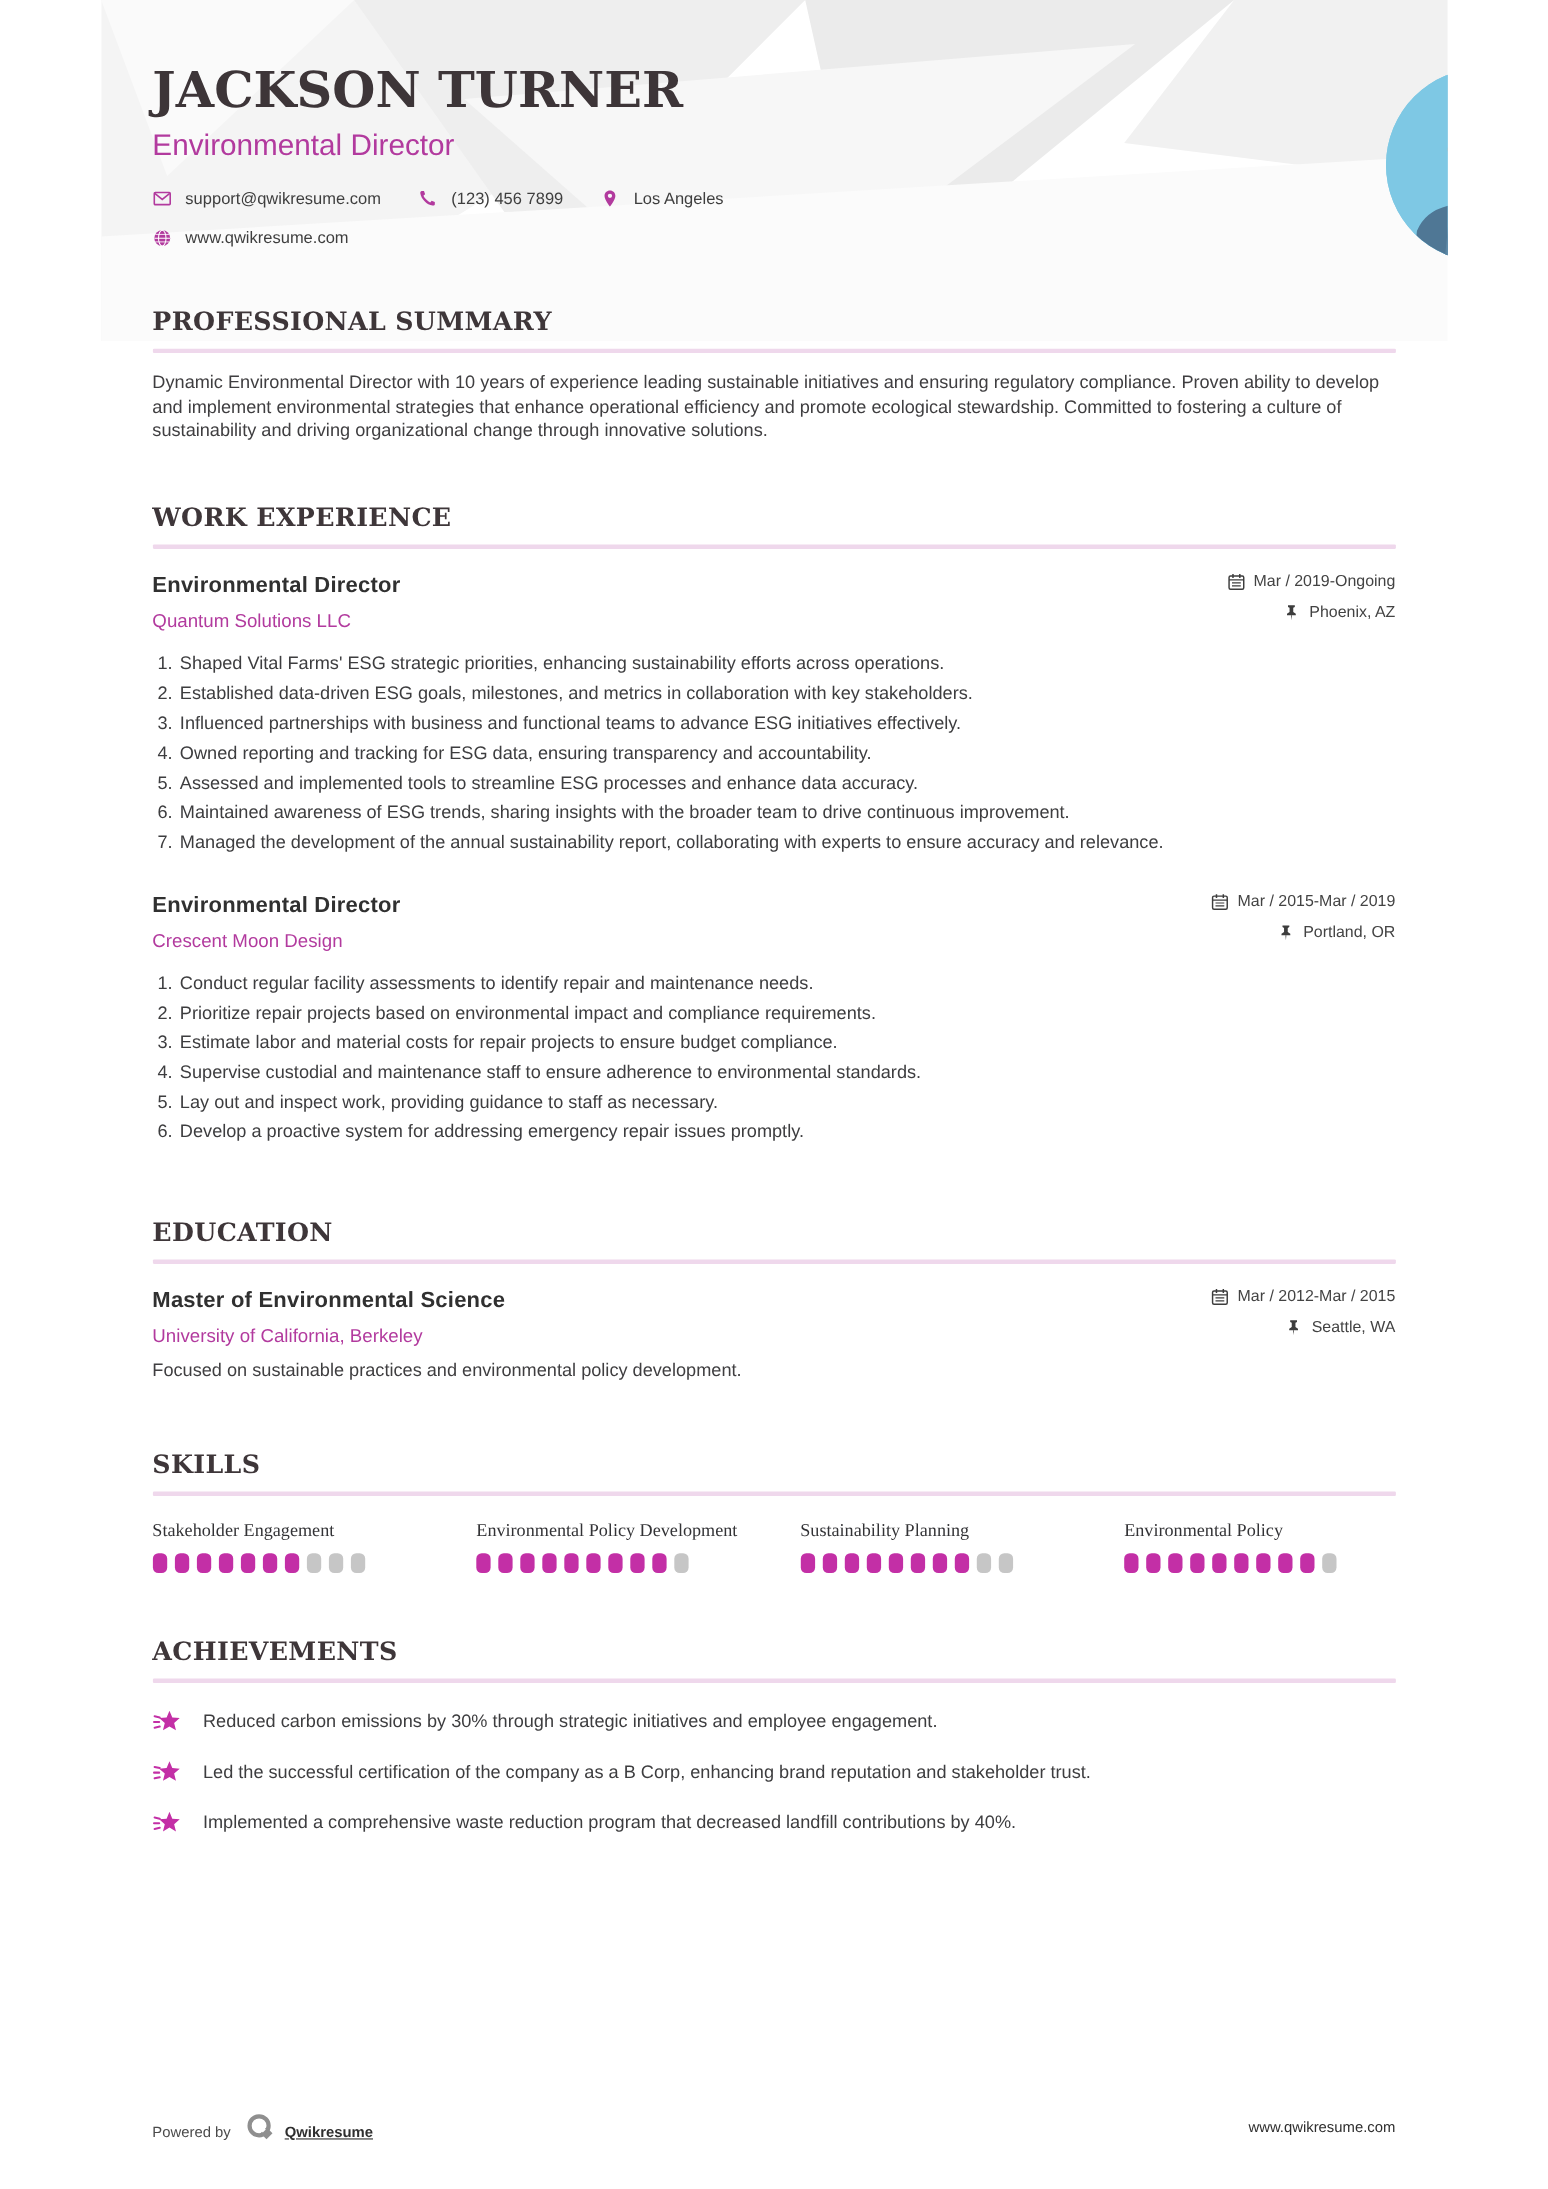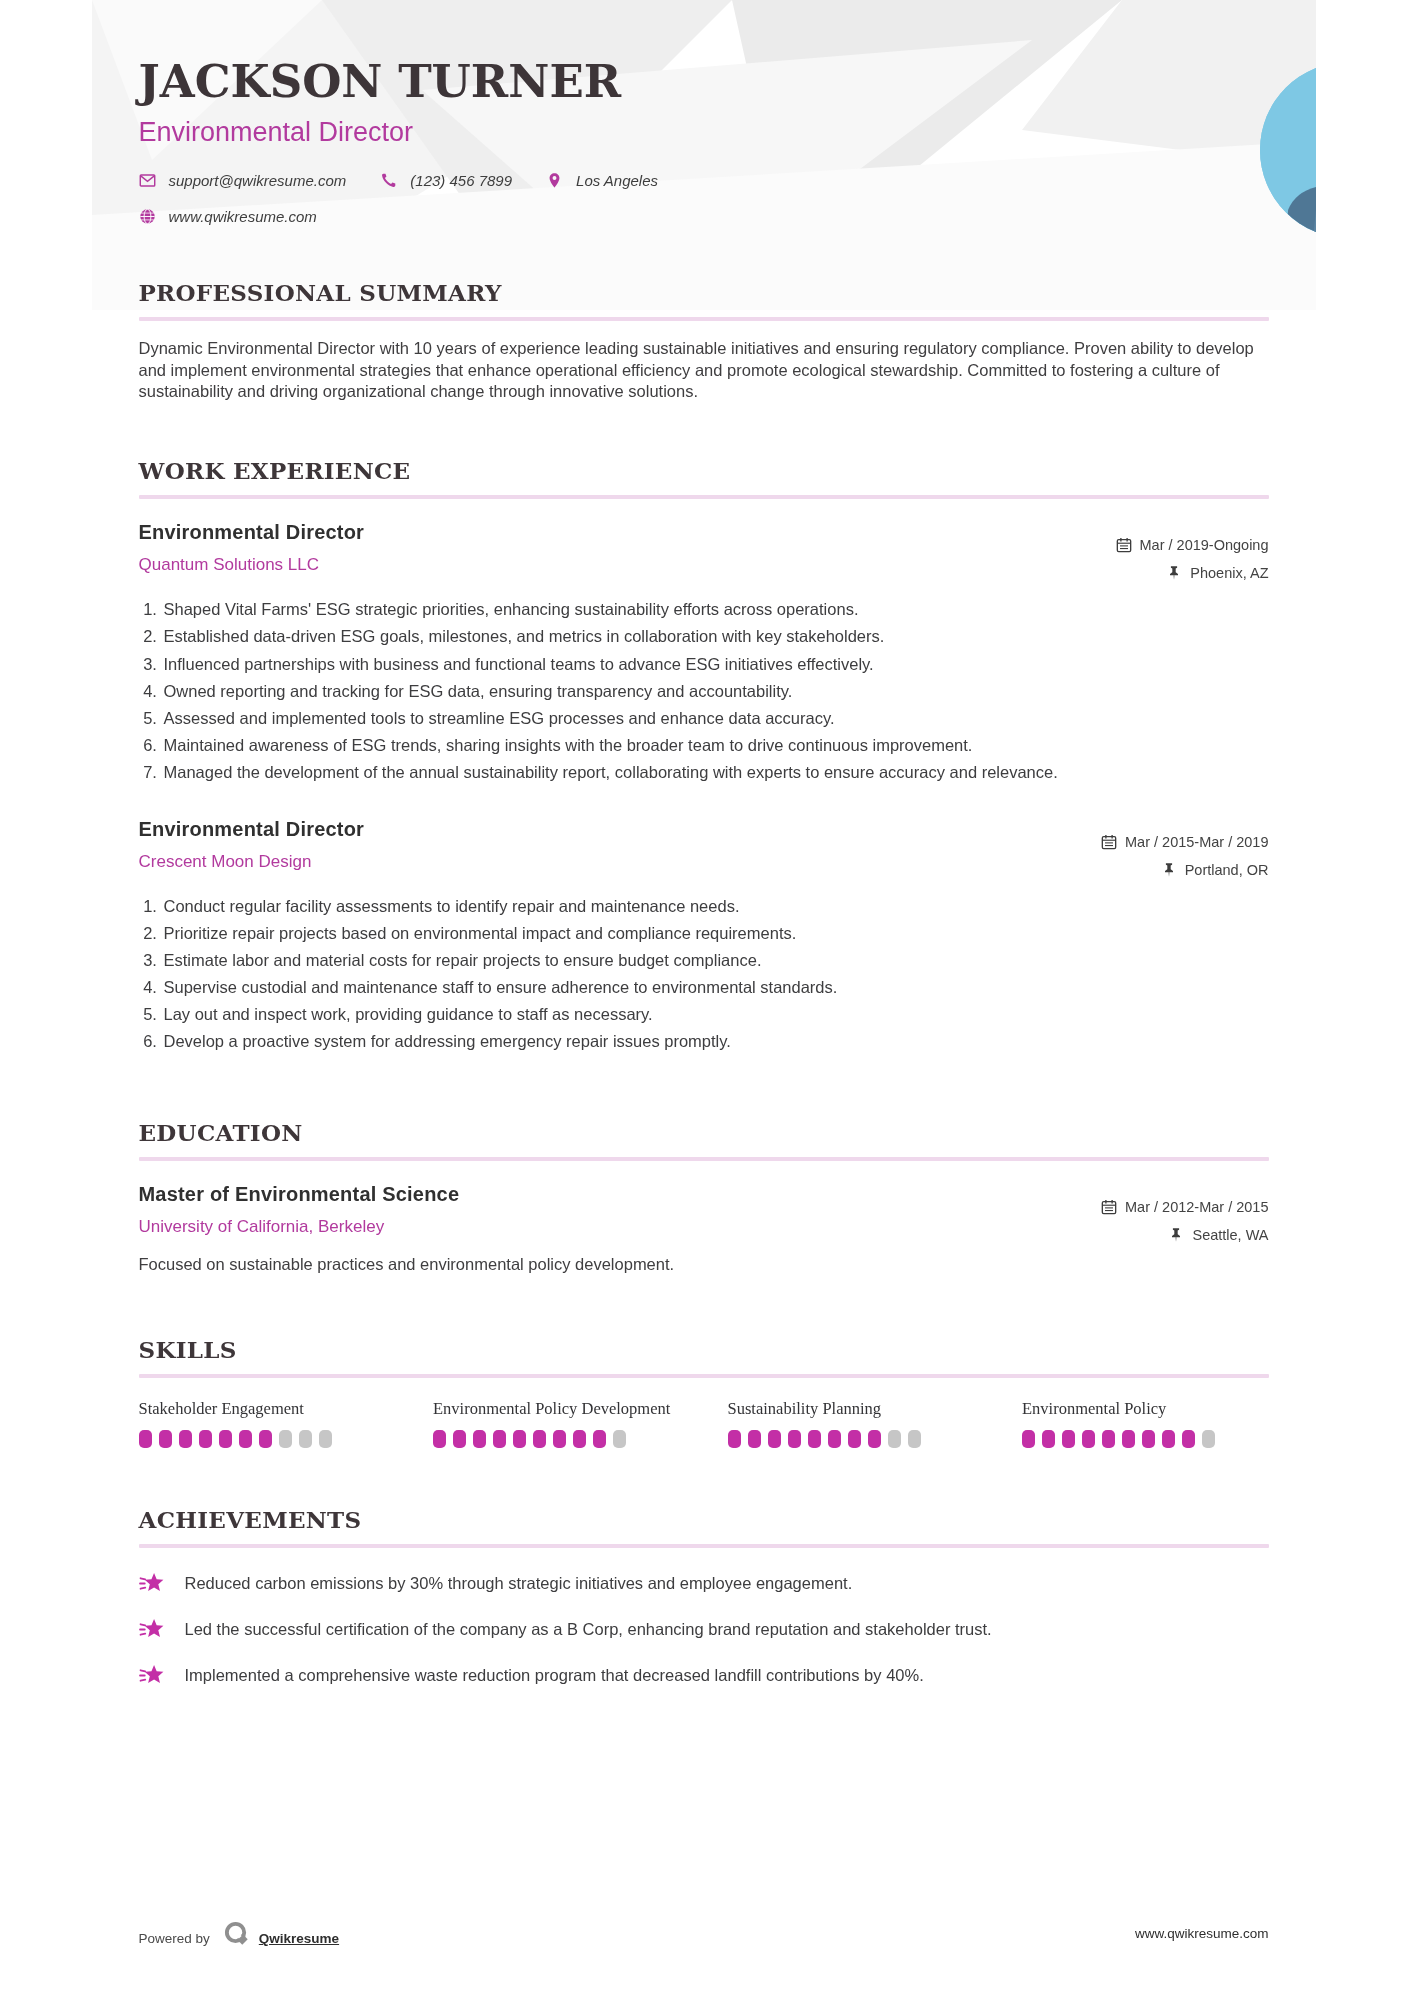--- a/index.html
+++ b/index.html
@@ -16,39 +16,39 @@
   }
   .avatar svg { display:block; width:100%; height:100%; }
   .content { position:relative; z-index:1; padding:58px 47px 0 47px; }
 
   .name {
     font-family:"DejaVu Serif","Liberation Serif",serif; font-weight:700;
     font-size:45px; line-height:1.08; color:#3d3538; letter-spacing:0px;
   }
   .job-headline { font-size:27px; font-weight:500; margin-top:10px; }
   .contact-row { display:flex; align-items:center; margin-top:24px; font-size:15px; color:#3e3e3e; }
-  .contact-item { display:flex; align-items:flex-end; margin-right:34px;font-style:italic; }
+  .contact-item { display:flex; align-items:flex-end; margin-right:34px; }
   .contact-item .ic { width:17px; height:17px; margin-right:13px; flex:0 0 auto; }
   .contact-row.second { margin-top:19px; }
 
   .section { margin-top:54px; }
   .section-heading {
     font-family:"DejaVu Serif","Liberation Serif",serif; font-weight:700;
     font-size:23px; color:#3e3639; letter-spacing:0.3px;
   }
   .rule { height:4px; background:#efd8ec; margin-top:11px; border-radius:1px; }
   .summary-text { margin-top:17px; font-size:16.5px; line-height:1.33; color:#3f3e40; }
 
   .job { margin-top:22px; }
   .job + .job { margin-top:32px; }
   .job-head { display:flex; justify-content:space-between; align-items:flex-start; }
   .job-title { font-size:20px; font-weight:600; color:#303030; letter-spacing:0.2px; }
   .company { font-size:17px; margin-top:11px; }
   .accent { color:#b23a9e; }
-  .meta { text-align:center; font-size:14.5px; color:#434343; white-space:nowrap;margin-top:16px; }
+  .meta { text-align:center; font-size:14.5px; color:#434343; white-space:nowrap; }
   .meta-line { display:flex; justify-content:flex-end; align-items:center; }
   .meta-line + .meta-line { margin-top:12px; }
   .meta-line .ic { width:16px; height:16px; margin-right:8px; }
 
   ol.bullets { margin-top:15px; padding-left:23px; font-size:16.5px; line-height:1.64; color:#3d3d3f; }
   ol.bullets li { padding-left:2px; }
 
   .edu-desc { margin-top:12px; font-size:16.5px; color:#3f3e40; }
 
   .skills-grid { display:grid; grid-template-columns:repeat(4, 1fr); column-gap:48px; margin-top:20px;font-family:Liberation Serif, serif; }

